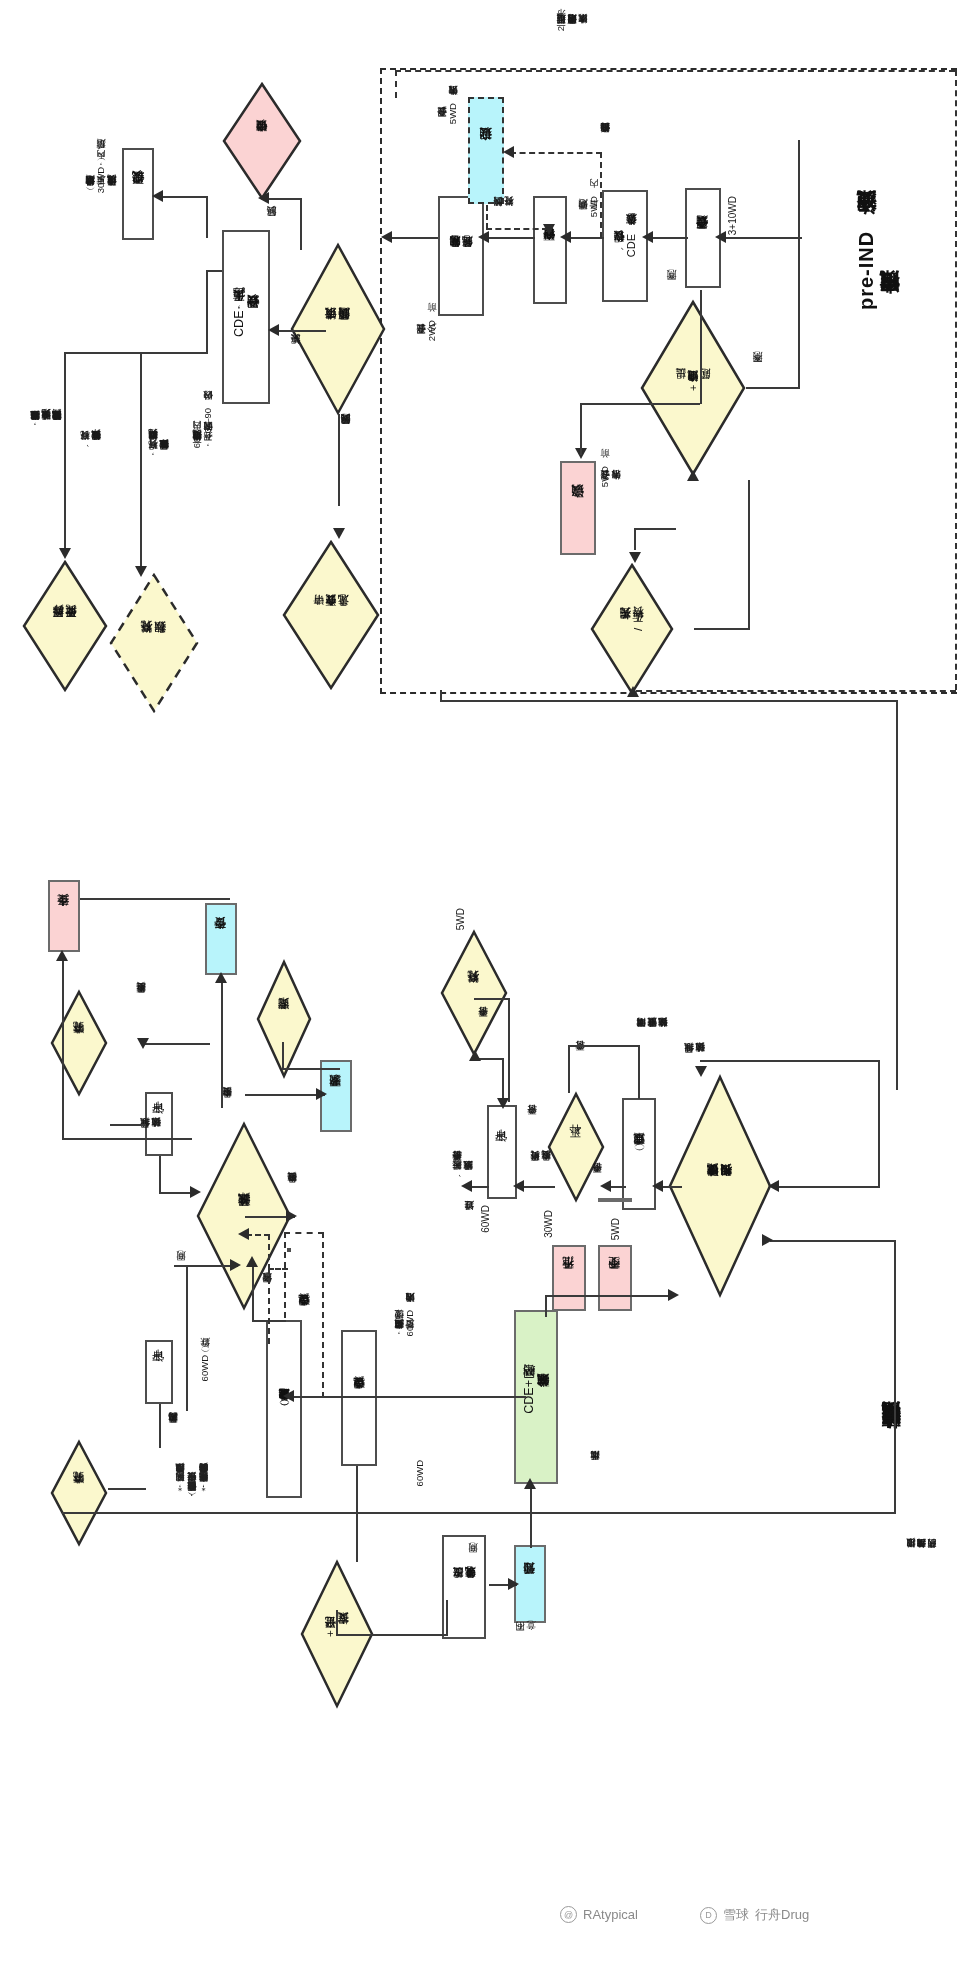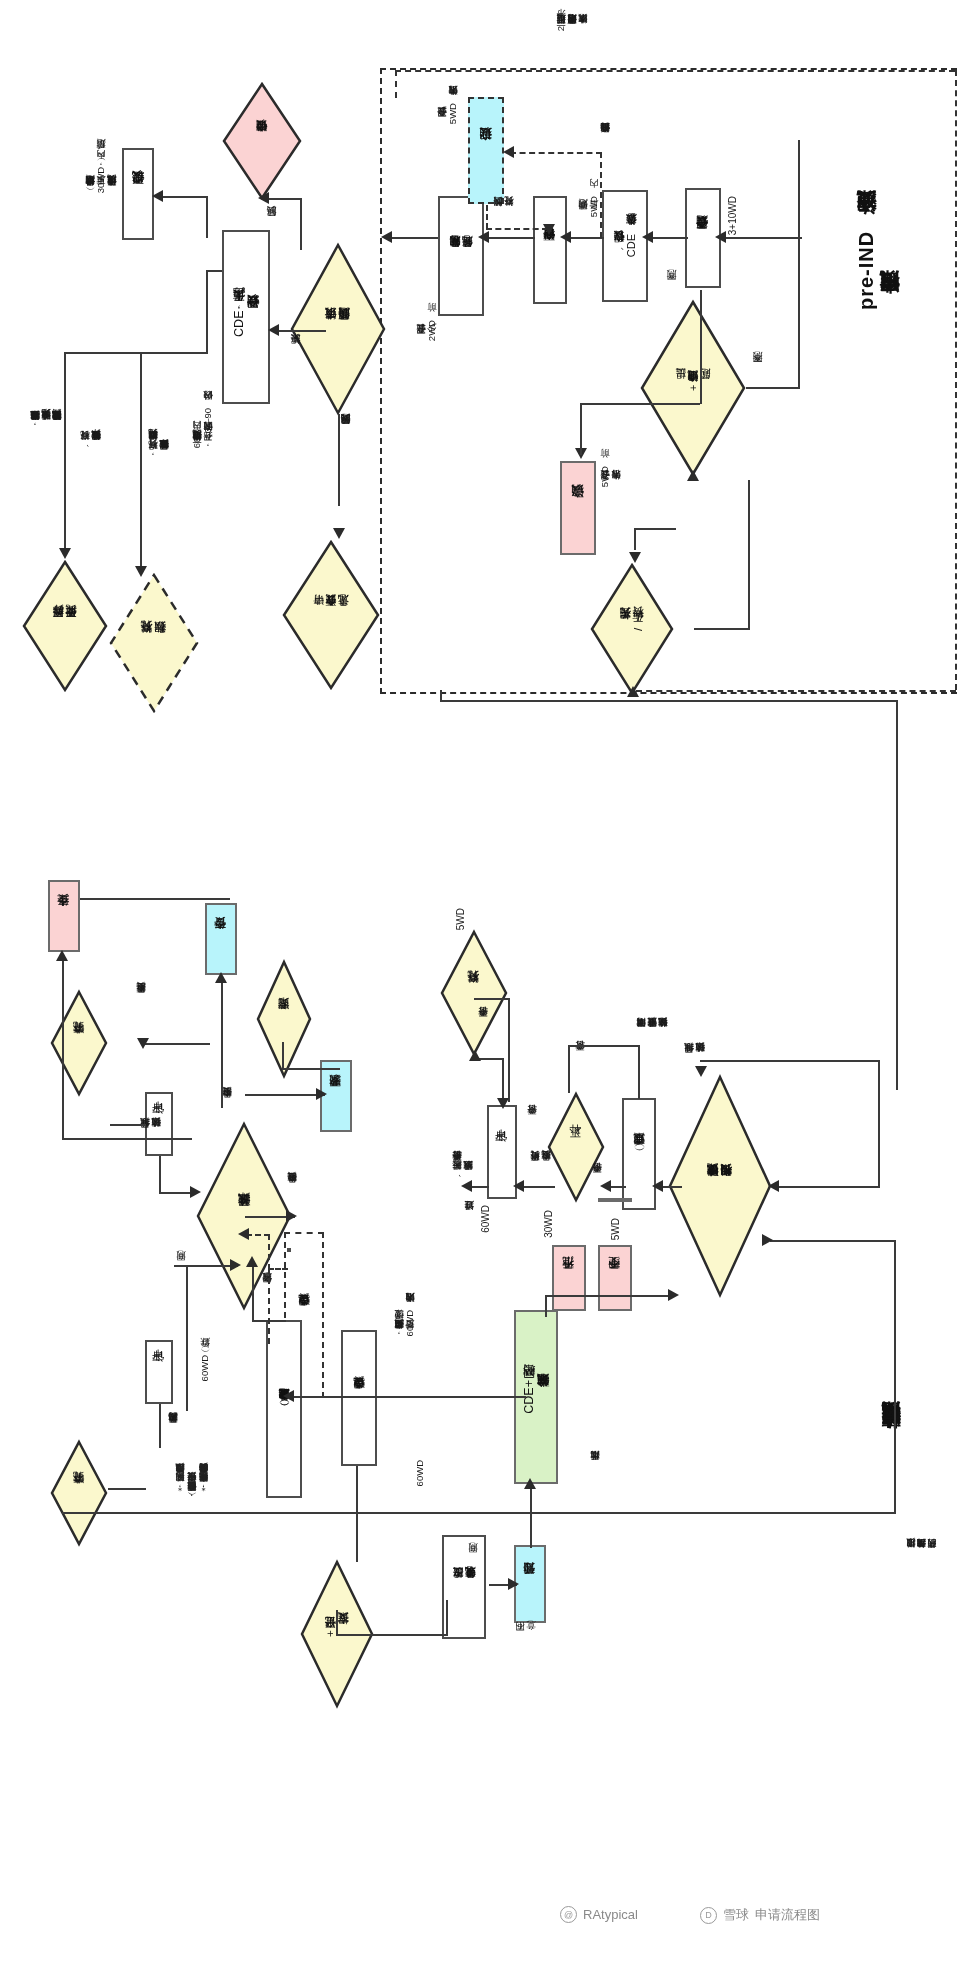--- a/index.html
+++ b/index.html
@@ -529,16 +529,16 @@
   <div class="ln lnh" style="left:440px;top:700px;width:458px;"></div>
   <div class="ln lnv" style="left:440px;top:690px;height:12px;"></div>
 
   <div class="wm" style="left:560px;top:1906px;">
     <span class="ic">@</span>
     <span>RAtypical</span>
   </div>
   <div class="wm" style="left:700px;top:1906px;">
     <span class="ic">D</span>
     <span>雪球</span>
-    <span>申请流程图</span>
+    <span>行舟Drug</span>
   </div>
 
 </div>
 
 </body></html>

